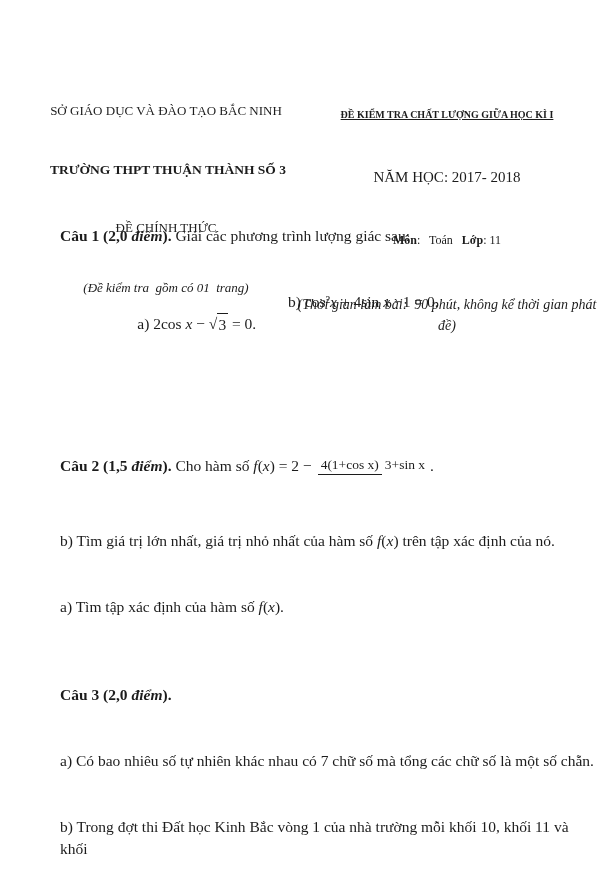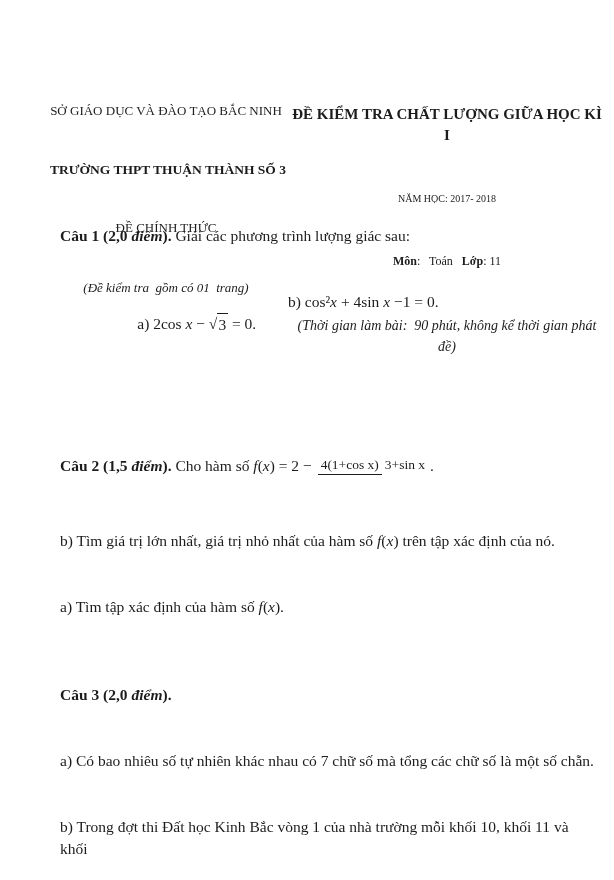--- a/index.html
+++ b/index.html
@@ -18,22 +18,22 @@
   
   .header {
     position:absolute; top:62px; left:46px; right:12px;
     display:flex; justify-content:space-between;
     white-space:pre-wrap;
   }
   .h-left  { width:240px; text-align:center; font-size:13px; line-height:19.5px; }
   .h-right { width:310px; text-align:center; font-size:13px; line-height:21px; }
   .hl2 { font-weight:bold; font-size:13.5px;text-align:right; }
   .hl4 { font-style:italic; margin-top:1px; }
-  .hr1 { font-weight:bold; font-size:15px; }
-  .hr2 { font-size:10px; }
+  .hr1 { font-weight:bold; font-size:10px;text-decoration:underline; }
+  .hr2 { font-size:15px; }
   .hr3 { font-size:12px; }
   .hr4 { font-style:italic; font-size:14px; margin-top:1px; }
   
   .content {
     position:absolute; left:60px; top:181px; width:537px;
     font-size:15.5px; line-height:22px;
     white-space:pre-wrap;
   }
   .ln { min-height:22px; }
   .two-col { position:relative; }

